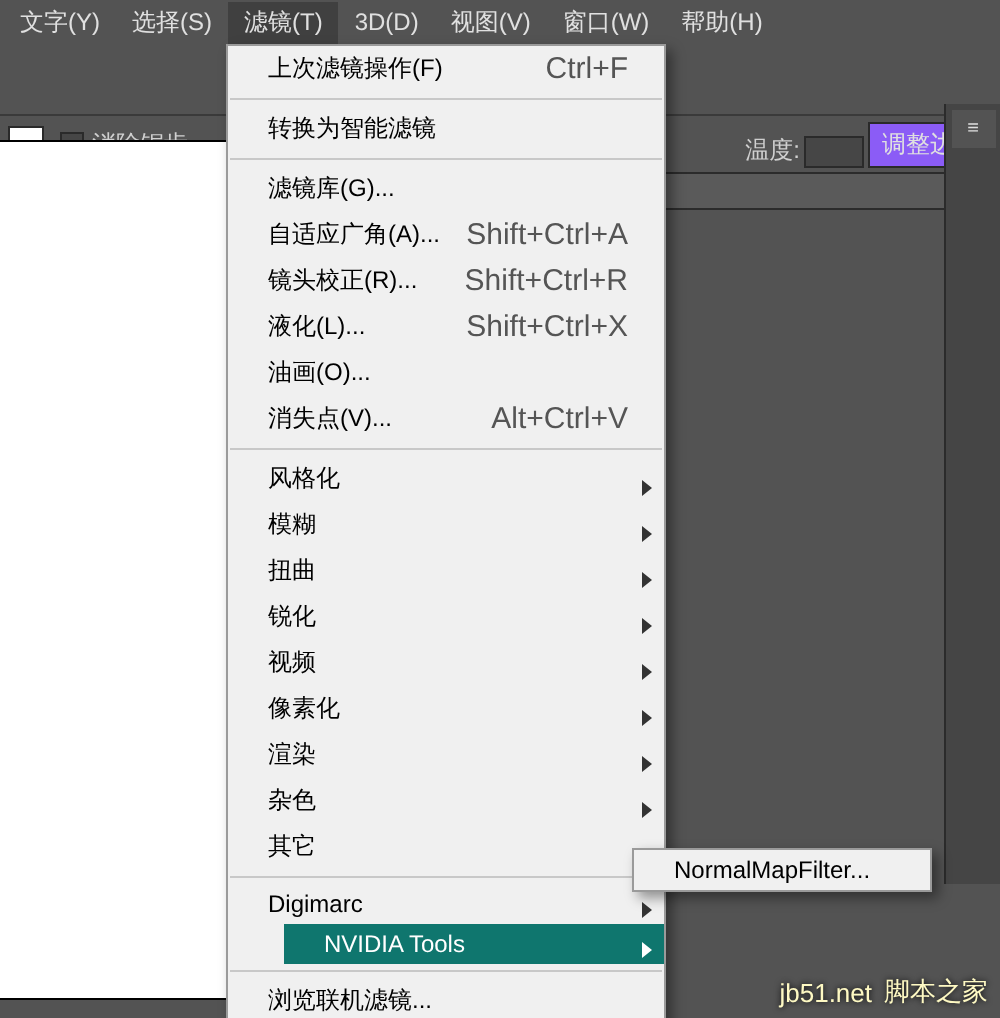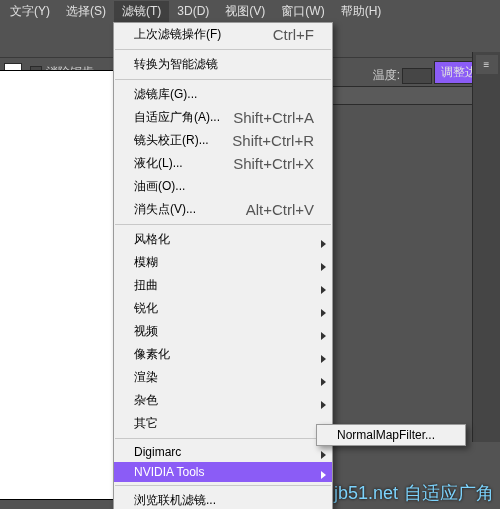--- a/index.html
+++ b/index.html
@@ -116,22 +116,23 @@
   .menu-item {
     display: flex;
     justify-content: space-between;
     align-items: flex-end;
     padding: 3px 18px 3px 20px;
     font-size: 12px;
     white-space: nowrap;
     position: relative;
   }
   .menu-item.highlight {
-    background: #8b5cf6;
+    background: #0f766e;
     color: #fff;
+    margin-left: 28px;
   }
   .menu-shortcut {
     color: #555;
     font-size: 15px;
   }
   .menu-sep {
     height: 1px;
     background: #c8c8c8;
     margin: 3px 1px;
   }
@@ -152,22 +153,22 @@
     background: #f0f0f0;
     border: 1px solid #9a9a9a;
     box-shadow: 3px 3px 6px rgba(0,0,0,0.4);
     color: #000;
     z-index: 11;
   }
   .watermark {
     position: absolute;
     right: 6px;
     bottom: 4px;
-    color: #7dd3fc;
-    font-size: 18px;
+    color: #fef9c3;
+    font-size: 13px;
     text-shadow: 0 0 3px #000;
     display: flex;
     align-items: center;
     gap: 6px;
   }
 </style>
 </head>
 <body>
 
 <div class="menubar">
@@ -284,14 +285,14 @@
 </div>
 
 <div class="submenu">
   <div class="menu-item">
     <span>NormalMapFilter...</span>
   </div>
 </div>
 
 <div class="watermark">
   <span>jb51.net</span>
-  <span>自适应广角</span>
+  <span>脚本之家</span>
 </div>
 
 </body></html>

